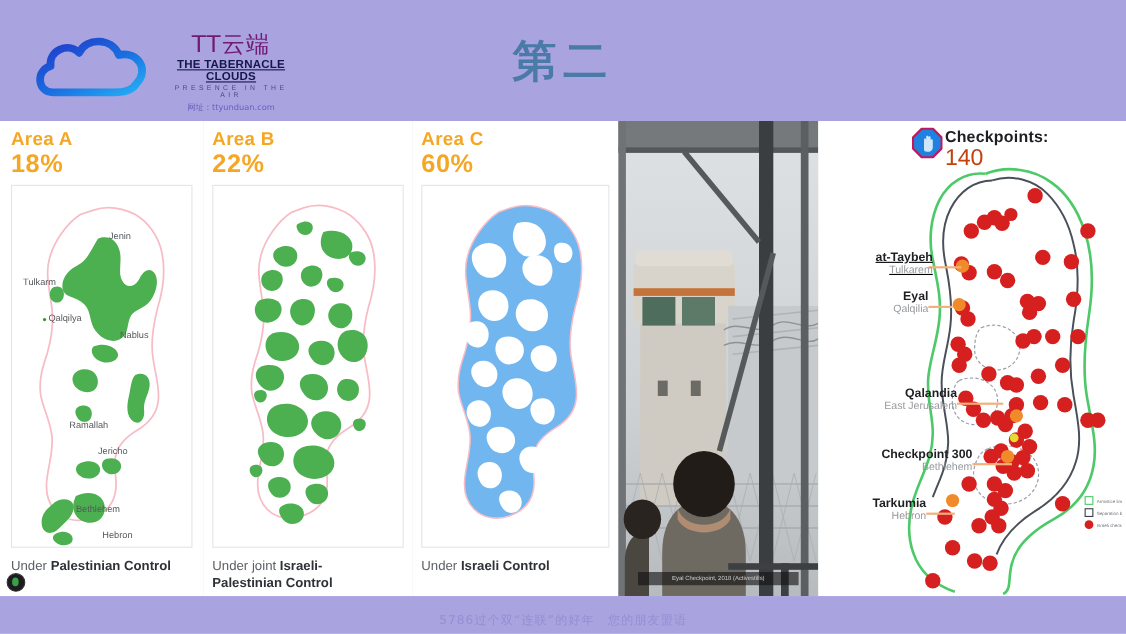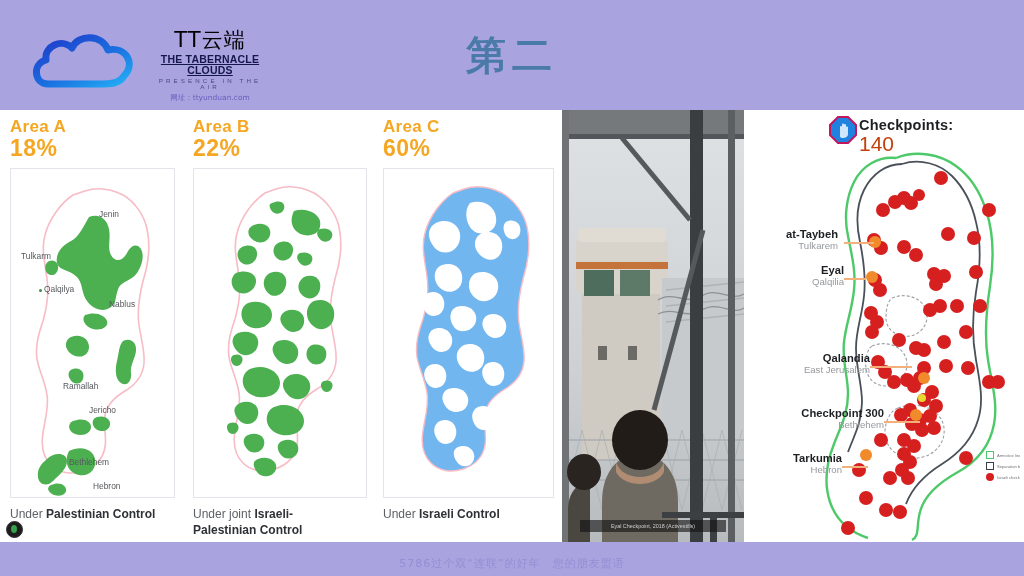--- a/index.html
+++ b/index.html
@@ -7,21 +7,21 @@
     width:1024px;height:576px;overflow:hidden;
     font-family:"Liberation Sans", sans-serif;
     background:#a9a3e0;
   }
   .slide{position:relative;width:1024px;height:576px;background:#a9a3e0;}
 
   
   .topbar{position:absolute;left:0;top:0;width:1024px;height:110px;background:#a9a3e0;}
   .logo-cloud{position:absolute;left:28px;top:26px;width:116px;height:66px;}
   .logo-text{position:absolute;left:148px;top:30px;width:124px;text-align:center;line-height:1;}
-  .lt-cn{font-size:21px;color:#000000;letter-spacing:1px;font-family:"DejaVu Sans",sans-serif;}
+  .lt-cn{font-size:21px;color:#701a75;letter-spacing:1px;font-family:"DejaVu Sans",sans-serif;}
   .lt-en{font-size:10.5px;font-weight:bold;color:#15174a;letter-spacing:.2px;margin-top:3px;text-decoration:underline;}
   .lt-sub{font-size:6.2px;color:#4b4a86;letter-spacing:3.1px;margin-top:3px;}
   .lt-url{font-size:7.5px;color:#6a5fbd;margin-top:4px;font-family:"DejaVu Sans",sans-serif;}
   .slide-title{
     position:absolute;left:0;top:28px;width:1024px;text-align:center;
     font-size:40px;font-weight:bold;color:#4a7aa7;letter-spacing:6px;
     font-family:"DejaVu Sans",sans-serif;
   }
 
   
@@ -443,21 +443,21 @@
           <circle cx="131" cy="132" r="6"></circle>
           <circle cx="128" cy="167" r="6"></circle>
           <circle cx="180" cy="268" r="6"></circle>
           <circle cx="172" cy="305" r="6"></circle>
           <circle cx="122" cy="345" r="6"></circle>
         </g>
         <circle cx="178" cy="288" r="4" fill="#e8d832"></circle>
       </svg>
 
       <div class="leader" style="left:100px;top:132px;width:30px;"></div>
-      <div class="cp-label" style="left:0;top:118px;width:94px;">
+      <div class="cp-label" style="left:10px;top:118px;width:94px;text-decoration:underline;">
         <div class="cp-name">at-Taybeh</div>
         <div class="cp-sub">Tulkarem</div>
       </div>
 
       <div class="leader" style="left:100px;top:168px;width:22px;"></div>
       <div class="cp-label" style="left:20px;top:154px;width:80px;">
         <div class="cp-name">Eyal</div>
         <div class="cp-sub">Qalqilia</div>
       </div>
 

